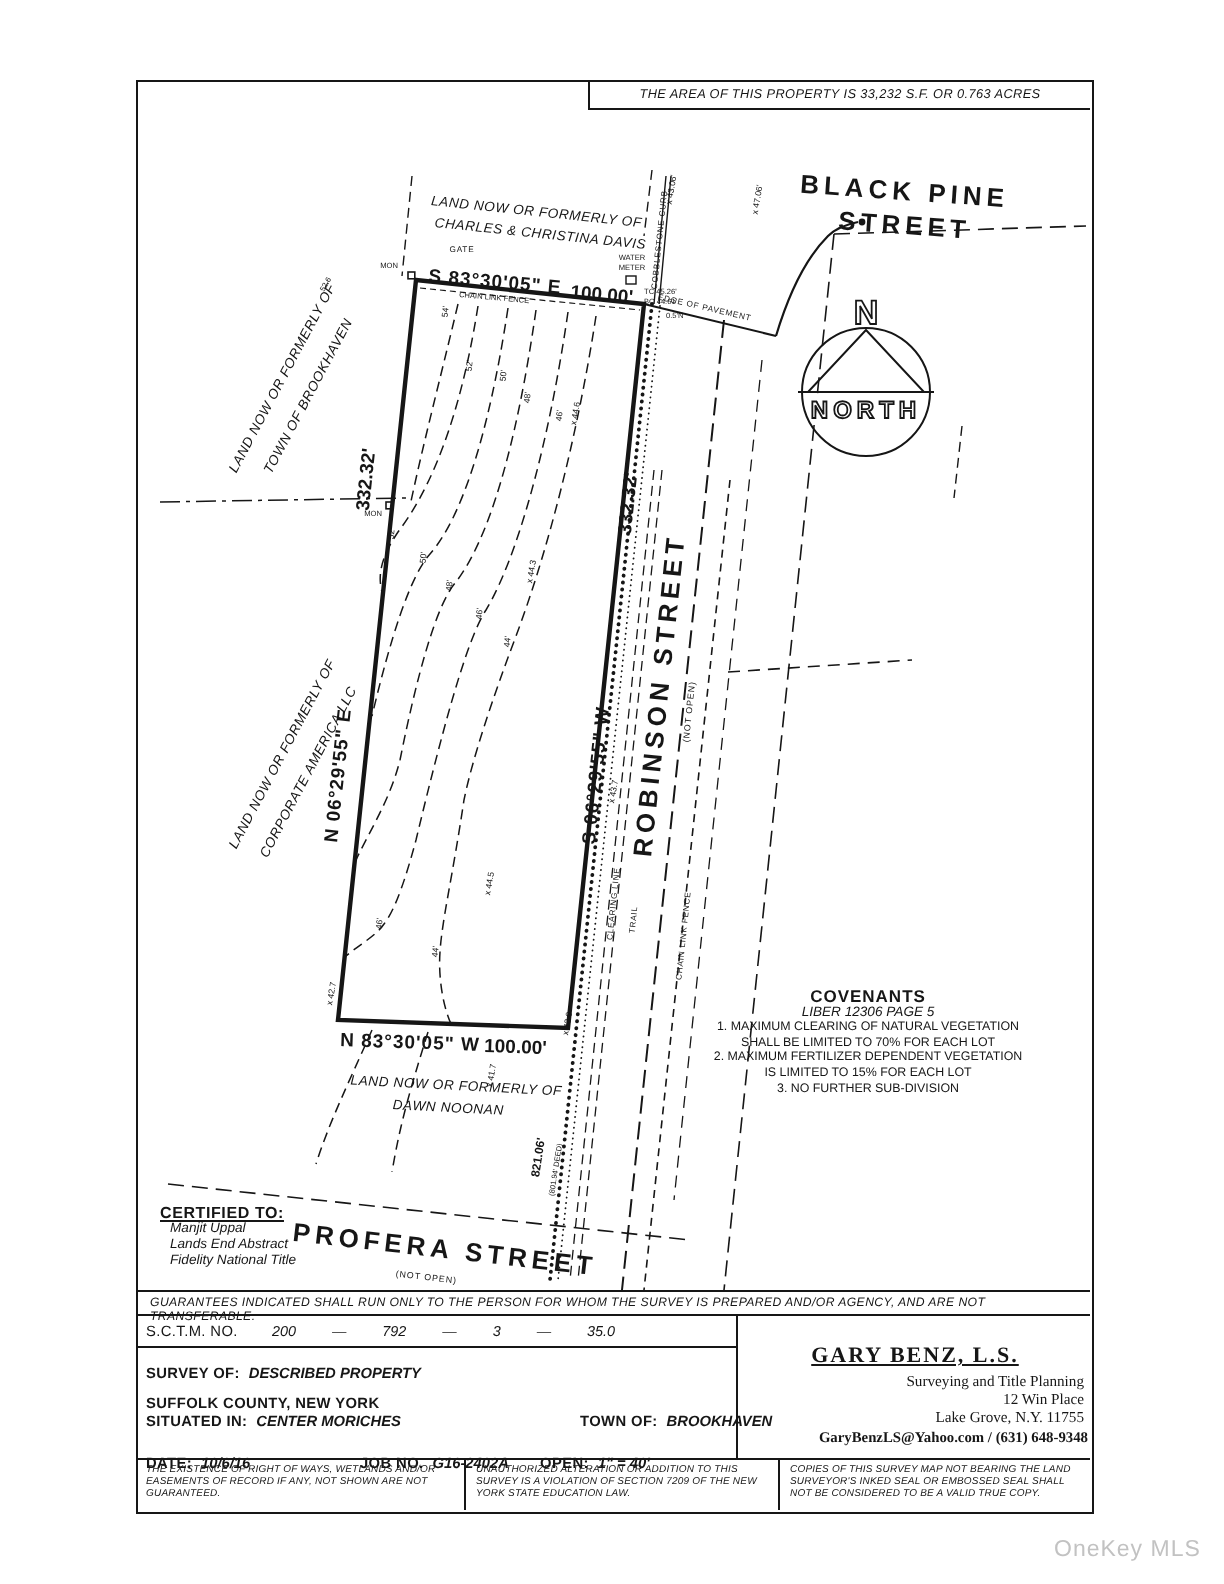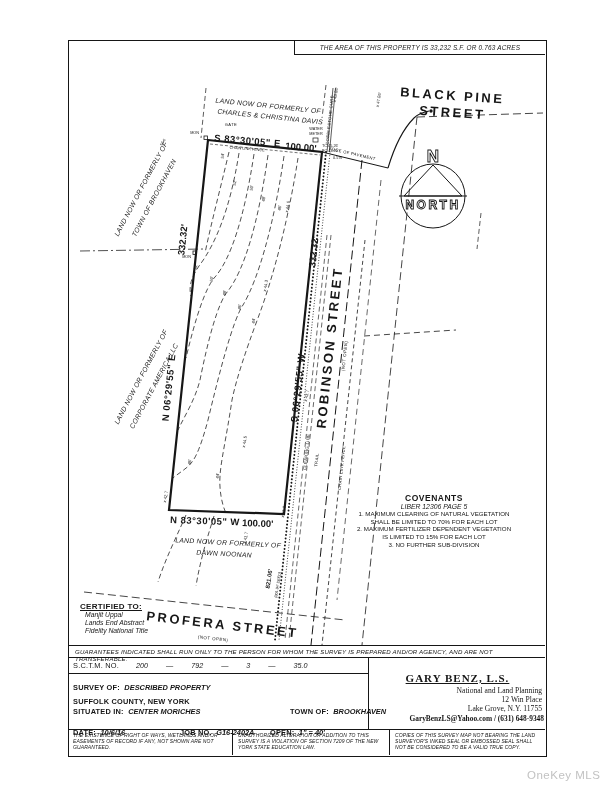--- a/index.html
+++ b/index.html
@@ -223,21 +223,21 @@
       <span class="tb-label">JOB NO.</span>
       <span class="tb-val">G16-2402A</span>
     </div>
     <div class="abs" style="left:202px;top:63px;">
       <span class="tb-label">OPEN:</span>
       <span class="tb-val">1" = 40'</span>
     </div>
 
     <div class="abs" style="left:300px;top:0;width:177px;height:71px;border-left:1px solid #161616;">
       <div class="firm-name" style="margin-top:14px;">GARY BENZ, L.S.</div>
-      <div class="firm-line" style="padding-right:4px;margin-top:2px;">National and Land Planning</div>
+      <div class="firm-line" style="padding-right:4px;margin-top:2px;">Surveying and Title Planning</div>
       <div class="firm-line" style="padding-right:4px;">12 Win Place</div>
       <div class="firm-line" style="padding-right:4px;">Lake Grove, N.Y. 11755</div>
       <div class="firm-contact" style="padding-right:2px;margin-top:1px;">GaryBenzLS@Yahoo.com / (631) 648-9348</div>
     </div>
   </div>
 
   <div class="abs disc-row" style="left:68px;top:729px;width:477px;height:26px;box-sizing:border-box;">
     <div class="disc-cell" style="width:154px;border-right:1px solid #161616;">THE EXISTENCE OF RIGHT OF WAYS, WETLANDS AND/OR EASEMENTS OF RECORD IF ANY, NOT SHOWN ARE NOT GUARANTEED.</div>
     <div class="disc-cell" style="width:146px;border-right:1px solid #161616;">UNAUTHORIZED ALTERATION OR ADDITION TO THIS SURVEY IS A VIOLATION OF SECTION 7209 OF THE NEW YORK STATE EDUCATION LAW.</div>
     <div class="disc-cell" style="flex:1;">COPIES OF THIS SURVEY MAP NOT BEARING THE LAND SURVEYOR'S INKED SEAL OR EMBOSSED SEAL SHALL NOT BE CONSIDERED TO BE A VALID TRUE COPY.</div>

